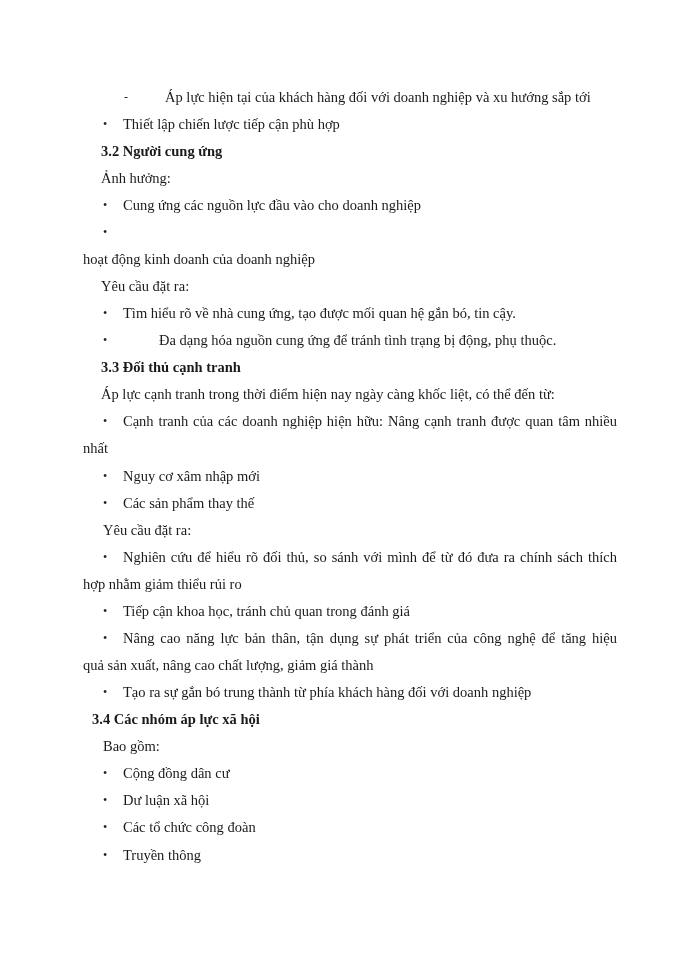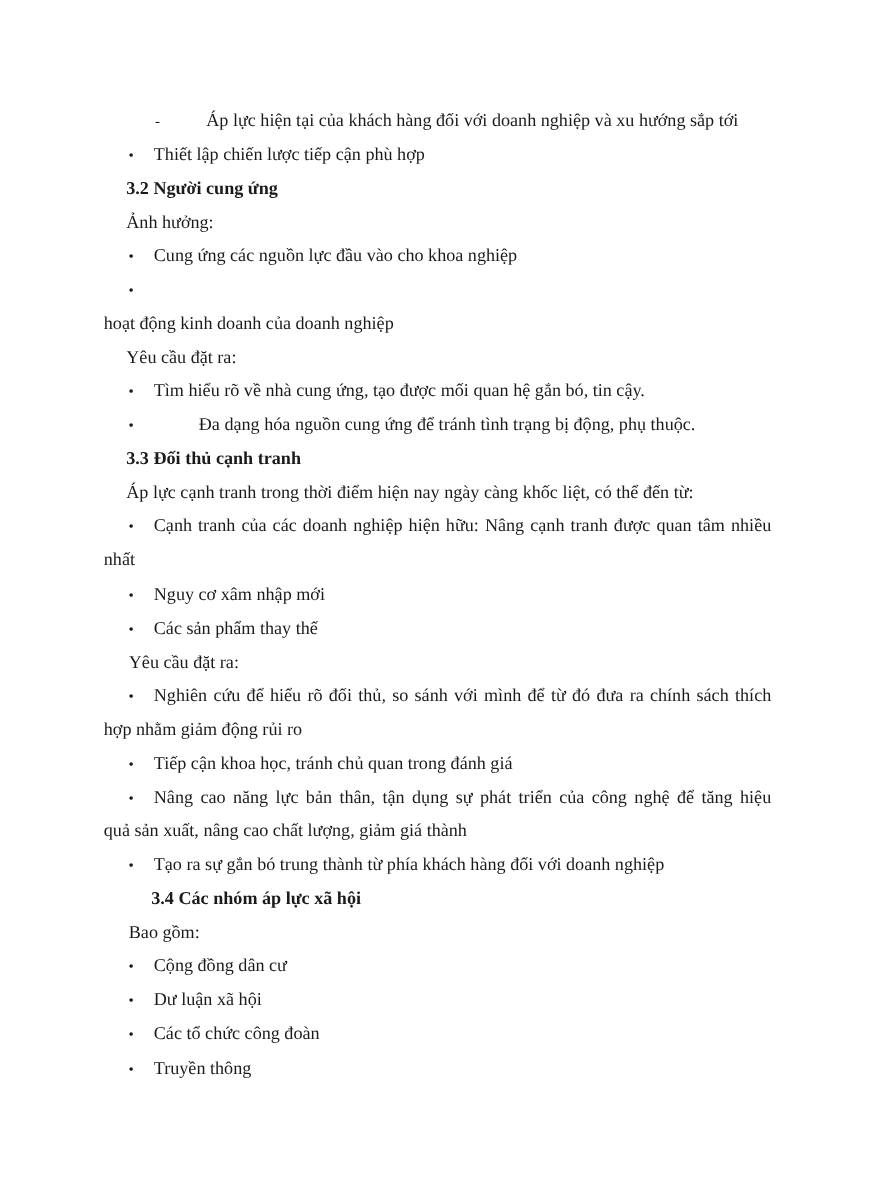--- a/index.html
+++ b/index.html
@@ -20,21 +20,21 @@
   <div class="line" style="left:145px; top:84px;margin-left:20px;">Áp  lực hiện tại của khách hàng đối với doanh nghiệp và xu hướng sắp tới</div>
 
   <span class="bullet" style="left:99px; top:111px; line-height:27px;">•</span>
   <div class="line" style="left:123px; top:111px;">Thiết lập chiến lược tiếp cận phù hợp</div>
 
   <div class="line heading" style="left:101px; top:138px;">3.2 Người cung ứng</div>
 
   <div class="line" style="left:101px; top:165px;">Ảnh hưởng:</div>
 
   <span class="bullet" style="left:99px; top:192px; line-height:27px;">•</span>
-  <div class="line" style="left:123px; top:192px;">Cung ứng các nguồn lực đầu vào cho khoa nghiệp</div>
+  <div class="line" style="left:123px; top:192px;">Cung ứng các nguồn lực đầu vào cho doanh nghiệp</div>
 
   <span class="bullet" style="left:99px; top:219px; line-height:27px;">•</span>
 
   <div class="line" style="left:83px; top:246px;text-align:center;">hoạt động kinh doanh của doanh nghiệp</div>
 
   <div class="line" style="left:101px; top:273px;">Yêu cầu đặt ra:</div>
 
   <span class="bullet" style="left:99px; top:300px; line-height:27px;">•</span>
   <div class="line" style="left:123px; top:300px;">Tìm hiểu rõ về nhà cung ứng, tạo được mối quan hệ gắn bó, tin cậy.</div>
 
@@ -54,34 +54,34 @@
   <div class="line" style="left:123px; top:463px;">Nguy cơ xâm nhập mới</div>
 
   <span class="bullet" style="left:99px; top:490px; line-height:27px;">•</span>
   <div class="line" style="left:123px; top:490px;">Các sản phẩm thay thế</div>
 
   <div class="line" style="left:103px; top:517px;">Yêu cầu đặt ra:</div>
 
   <span class="bullet" style="left:99px; top:544px; line-height:27px;">•</span>
   <div class="line justify" style="left:123px; top:544px; width:494px;">Nghiên cứu để hiểu rõ đối thủ, so sánh với mình để từ đó đưa ra chính sách thích</div>
 
-  <div class="line" style="left:83px; top:571px;">hợp nhằm giảm động rủi ro</div>
+  <div class="line" style="left:83px; top:571px;">hợp nhằm giảm thiểu rủi ro</div>
 
   <span class="bullet" style="left:99px; top:598px; line-height:27px;">•</span>
   <div class="line" style="left:123px; top:598px;">Tiếp cận khoa học, tránh chủ quan trong đánh giá</div>
 
   <span class="bullet" style="left:99px; top:625px; line-height:27px;">•</span>
   <div class="line justify" style="left:123px; top:625px; width:494px;">Nâng cao năng lực bản thân, tận dụng sự phát triển của công nghệ để tăng hiệu</div>
 
   <div class="line" style="left:83px; top:652px;">quả sản xuất, nâng cao chất lượng, giảm giá thành</div>
 
   <span class="bullet" style="left:99px; top:679px; line-height:27px;">•</span>
   <div class="line" style="left:123px; top:679px;">Tạo ra sự gắn bó trung thành từ phía khách hàng đối với doanh nghiệp</div>
 
-  <div class="line heading" style="left:121px; top:706px;">3.4 Các nhóm áp lực xã hội</div>
+  <div class="line heading" style="left:92px; top:706px;">3.4 Các nhóm áp lực xã hội</div>
 
   <div class="line" style="left:103px; top:733px;">Bao gồm:</div>
 
   <span class="bullet" style="left:99px; top:760px; line-height:27px;">•</span>
   <div class="line" style="left:123px; top:760px;">Cộng đồng dân cư</div>
 
   <span class="bullet" style="left:99px; top:787px; line-height:27px;">•</span>
   <div class="line" style="left:123px; top:787px;">Dư luận xã hội</div>
 
   <span class="bullet" style="left:99px; top:814px; line-height:27px;">•</span>

